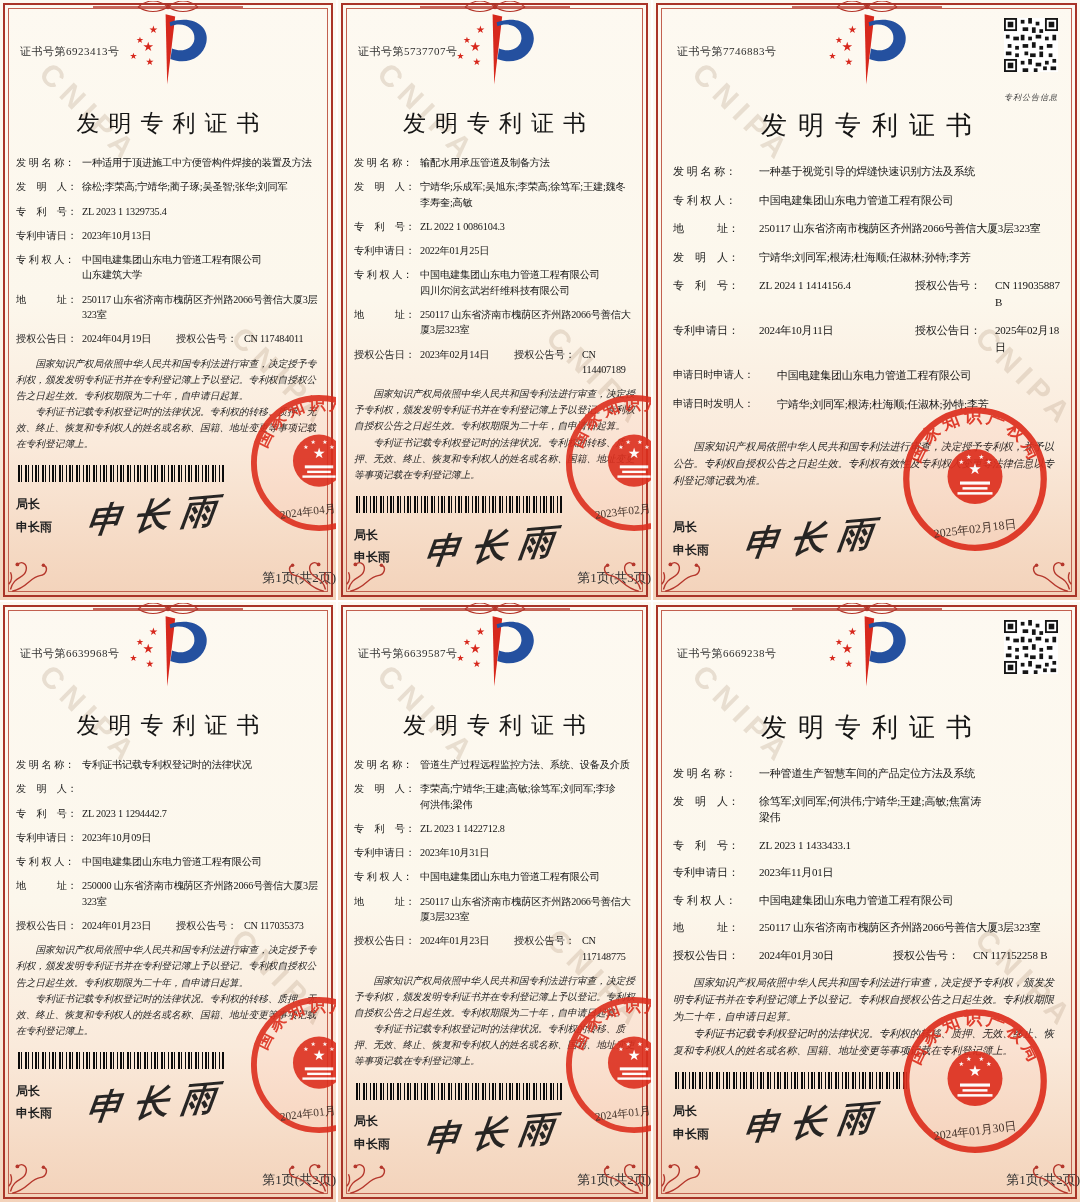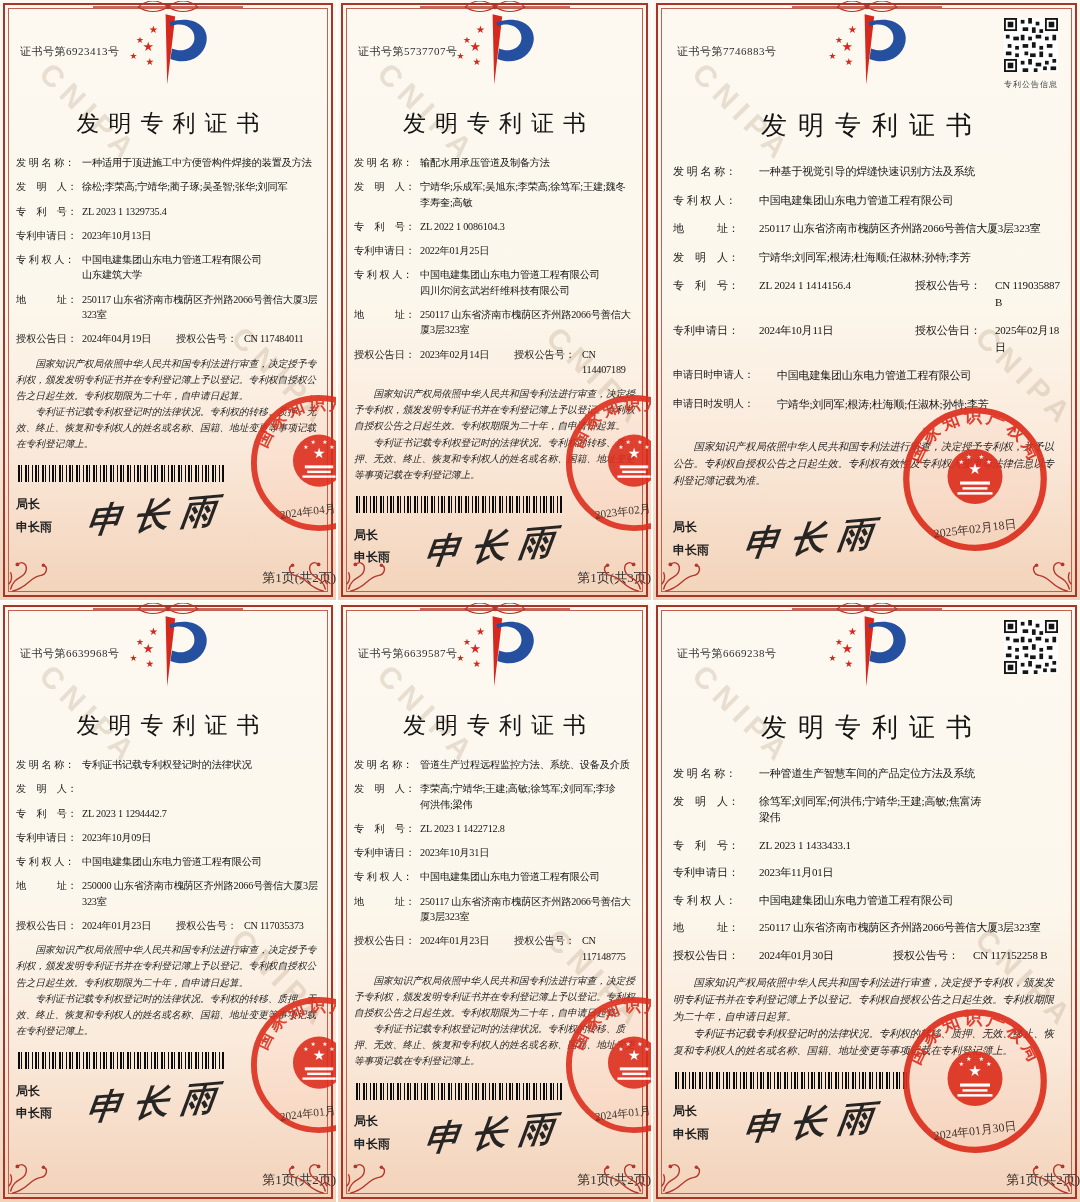--- a/index.html
+++ b/index.html
@@ -14,21 +14,21 @@
   .wm { position:absolute; z-index:0; font-family:"Liberation Sans","DejaVu Sans",sans-serif; font-weight:700;
         color:rgba(172,146,118,0.26); letter-spacing:7px; transform:rotate(45deg); pointer-events:none; font-size:30px; }
   .wm-a { top:96px; left:26px; }
   .wm-b { top:360px; right:-8px; }
   .inner { position:absolute; inset:12px 16px 10px; z-index:2; display:flex; flex-direction:column; }
   .wide .inner { inset:12px 20px 10px; }
   .hdr { position:relative; height:96px; flex:none; }
   .certno { position:absolute; left:4px; top:32px; font-size:11px; letter-spacing:.5px; color:#2e2e2e; white-space:nowrap; }
   .logo { position:absolute; left:50%; top:0; transform:translateX(-50%); }
   .qrbox { position:absolute; right:0; top:6px; width:58px; text-align:center; }
-  .qrcap { font-size:8px; margin-top:3px; color:#3a3a3a; letter-spacing:1px; }
+  .qrcap { font-size:8px; margin-top:16px; color:#3a3a3a; letter-spacing:1px;font-style:italic; }
   .title { flex:none; text-align:center; font-size:23px; font-weight:400; letter-spacing:9px; text-indent:9px; color:#151515; margin:0 0 16px; }
   .wide .title { font-size:26px; letter-spacing:11px; text-indent:11px; margin-bottom:20px; }
   .fields { flex:none; }
   .frow { display:flex; align-items:flex-start; margin-bottom:9px; font-size:10.2px; line-height:1.5; }
   .wide .frow { font-size:11px; margin-bottom:11px; }
   .c3 .frow { margin-bottom:12px; }
   .fl { flex:none; width:66px; white-space:pre; color:#1c1c1c; }
   .wide .fl { width:86px; }
   .fl.sm { width:104px; font-size:10.4px; letter-spacing:-.3px; }
   .fv { flex:1; color:#141414; letter-spacing:-.2px; }

